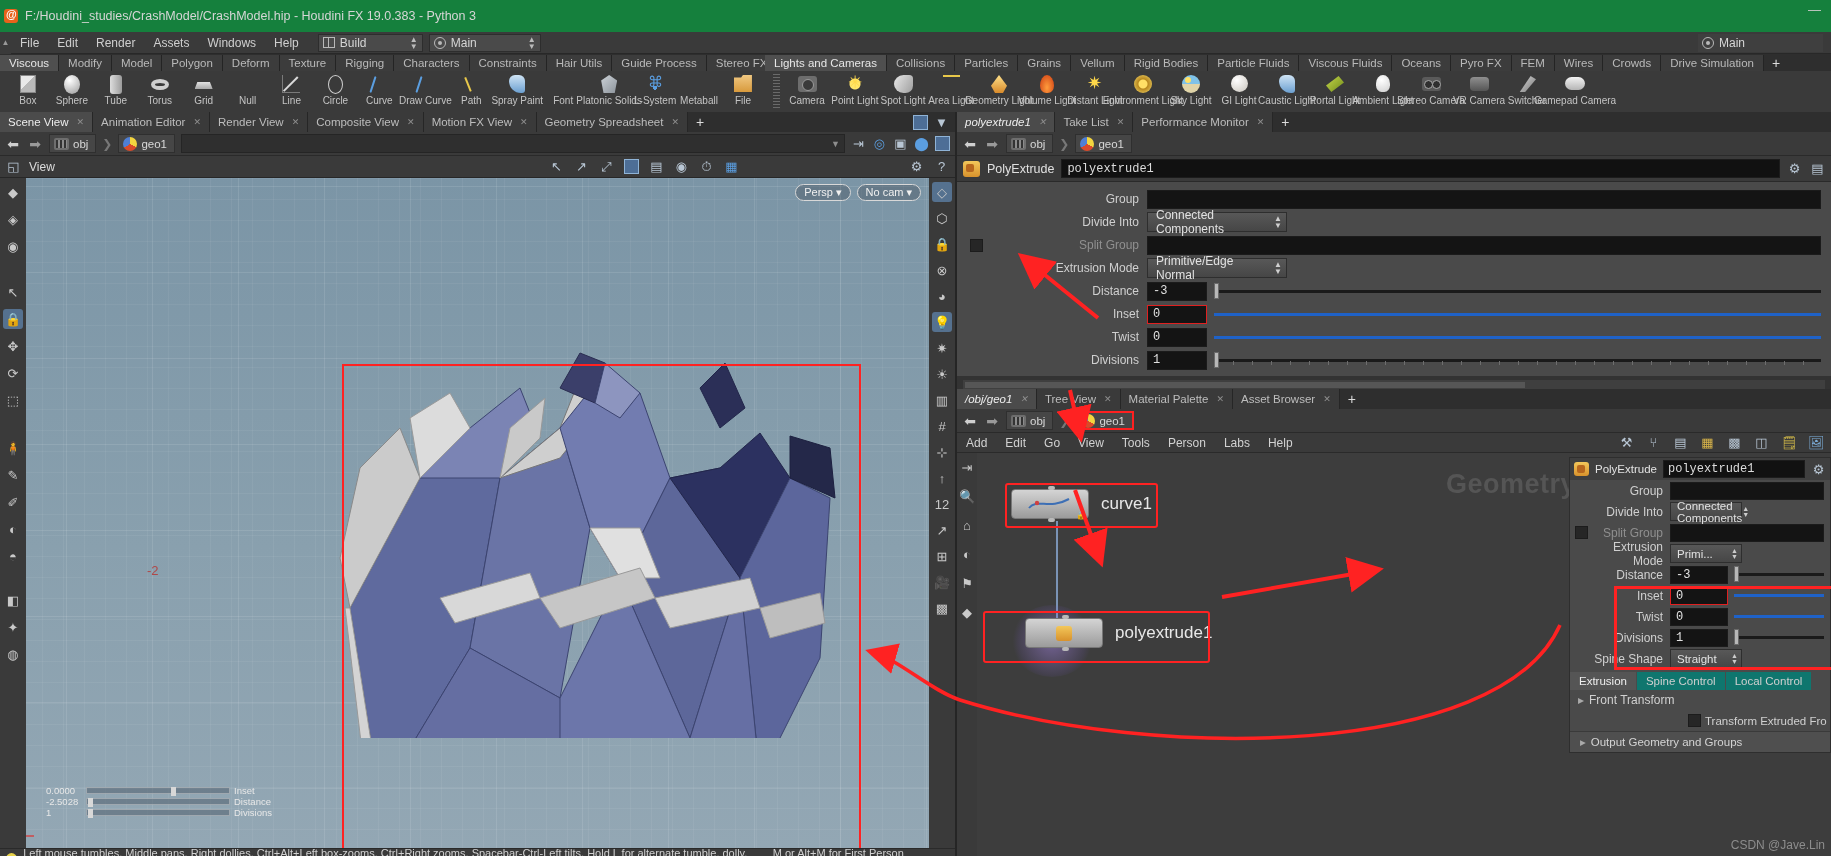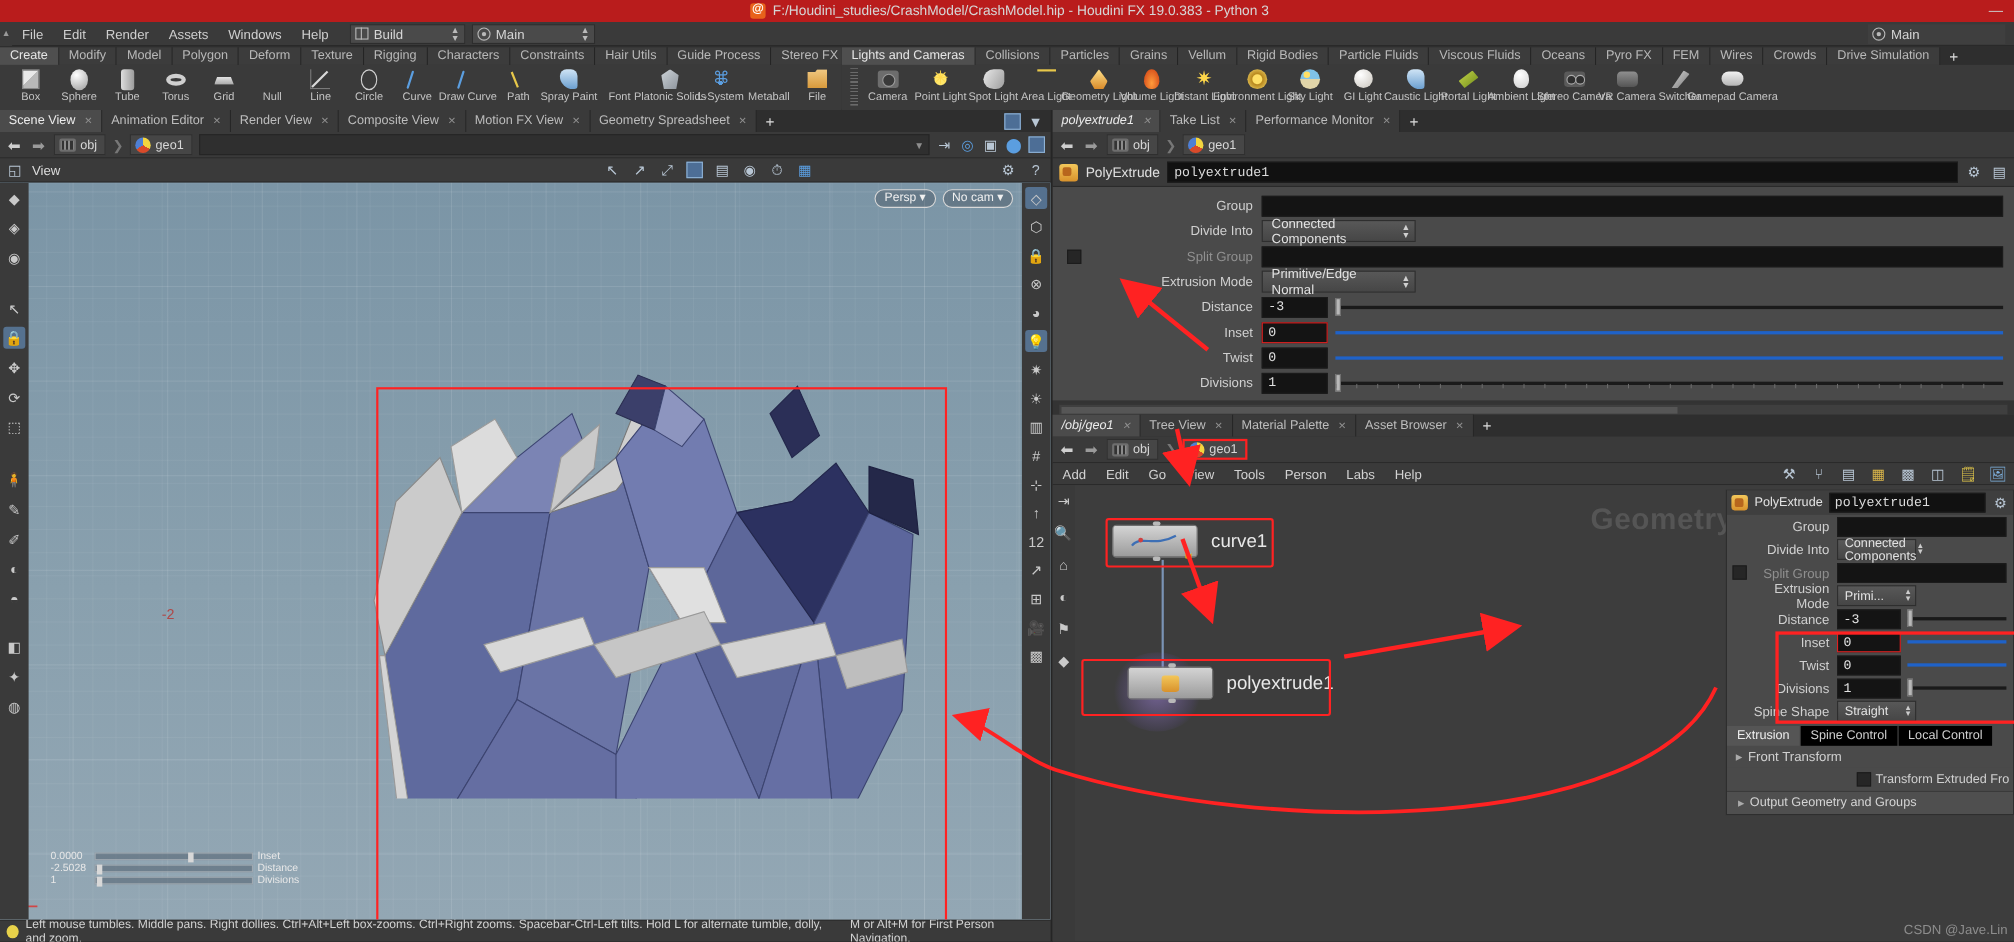--- a/index.html
+++ b/index.html
@@ -7,21 +7,21 @@
     width:1831px; height:856px; overflow:hidden;
     background:#2c2c2c;
     font-family:"Liberation Sans", sans-serif;
     font-size:12px;
     color:#c8c8c8;
     -webkit-font-smoothing:antialiased;
   }
   #app{position:relative;width:1831px;height:856px;background:#333;}
 
   
-  .titlebar{height:20px;background:#b91c1c;display:flex;align-items:center;padding-left:4px;position:relative;justify-content:center;}
+  .titlebar{height:32px;background:#15803d;display:flex;align-items:center;padding-left:4px;position:relative;}
   .hou-logo{width:14px;height:14px;border-radius:3px;background:#e8621b;display:inline-block;margin-right:7px;position:relative;}
   .hou-logo:after{content:"@";position:absolute;left:2px;top:-1px;font-size:11px;color:#fff;font-weight:bold;}
   .title-text{font-size:12.5px;color:#d6d6d6;}
   .win-ctrl{position:absolute;right:10px;top:2px;display:flex;gap:18px;color:#ccc;font-size:13px;}
 
   
   .menubar{height:22px;background:#3a3a3a;display:flex;align-items:center;border-bottom:1px solid #282828;}
   .menu-scroll{width:11px;height:22px;background:#3a3a3a;display:flex;align-items:center;justify-content:center;color:#999;font-size:8px;}
   .menu-item{padding:0 9px;height:22px;line-height:22px;font-size:12px;color:#cfcfcf;}
   .menu-sep{width:10px;}
@@ -203,21 +203,21 @@
   .fp-name{flex:1;height:18px;background:#111;border:1px solid #1c1c1c;color:#ddd;font-family:"Liberation Mono",monospace;font-size:12px;padding:0 4px;line-height:16px;}
   .fprow{display:flex;align-items:center;height:21px;}
   .fplabel{width:100px;text-align:right;padding-right:7px;font-size:12px;color:#d0d0d0;}
   .fplabel.dim{color:#8f8f8f;}
   .fpfield{height:18px;background:#141414;border:1px solid #1b1b1b;color:#e2e2e2;font-family:"Liberation Mono",monospace;font-size:12px;padding:0 5px;line-height:16px;}
   .fpmenu{height:19px;background:linear-gradient(#585858,#464646);border:1px solid #2e2e2e;display:flex;align-items:center;padding:0 3px 0 6px;font-size:11.5px;color:#e2e2e2;}
   .fptrack{flex:1;height:3px;background:#1a1a1a;margin-left:6px;position:relative;}
   .fptrack.blue{background:#1f62c8;}
   .fptrack .knob{position:absolute;left:0;top:-7px;width:5px;height:16px;background:#b8b8b8;border:1px solid #6a6a6a;}
   .fp-tabs{display:flex;gap:1px;margin-top:3px;}
-  .fp-tab{height:18px;line-height:18px;padding:0 9px;font-size:11.5px;background:#000000;color:#cfcfcf;}
+  .fp-tab{height:18px;line-height:18px;padding:0 9px;font-size:11.5px;background:#0f766e;color:#cfcfcf;}
   .fp-tab.active{background:#555;color:#eee;}
   .fp-section{height:20px;background:#4a4a4a;display:flex;align-items:center;padding-left:8px;font-size:12px;color:#d0d0d0;gap:5px;}
   .fp-foot{height:21px;background:#4f4f4f;border-top:1px solid #3a3a3a;display:flex;align-items:center;padding-left:10px;font-size:11.5px;color:#d4d4d4;}
 </style>
 </head>
 <body>
 
 <div id="app">
 
   <div class="titlebar">
@@ -252,21 +252,21 @@
       <div class="combo-dark" style="width:125px;background:#3f3f3f;border:none">
         <span class="icon-circ"></span>
         <span>Main</span>
       </div>
     </div>
   </div>
 
   <div class="shelf-wrap">
     <div class="shelf-left">
       <div class="shelf-tabs" id="shelfTabsL">
-          <div class="shelf-tab active">Create</div>
+          <div class="shelf-tab active">Viscous</div>
           <div class="shelf-tab">Modify</div>
           <div class="shelf-tab">Model</div>
           <div class="shelf-tab">Polygon</div>
           <div class="shelf-tab">Deform</div>
           <div class="shelf-tab">Texture</div>
           <div class="shelf-tab">Rigging</div>
           <div class="shelf-tab">Characters</div>
           <div class="shelf-tab">Constraints</div>
           <div class="shelf-tab">Hair Utils</div>
           <div class="shelf-tab">Guide Process</div>

